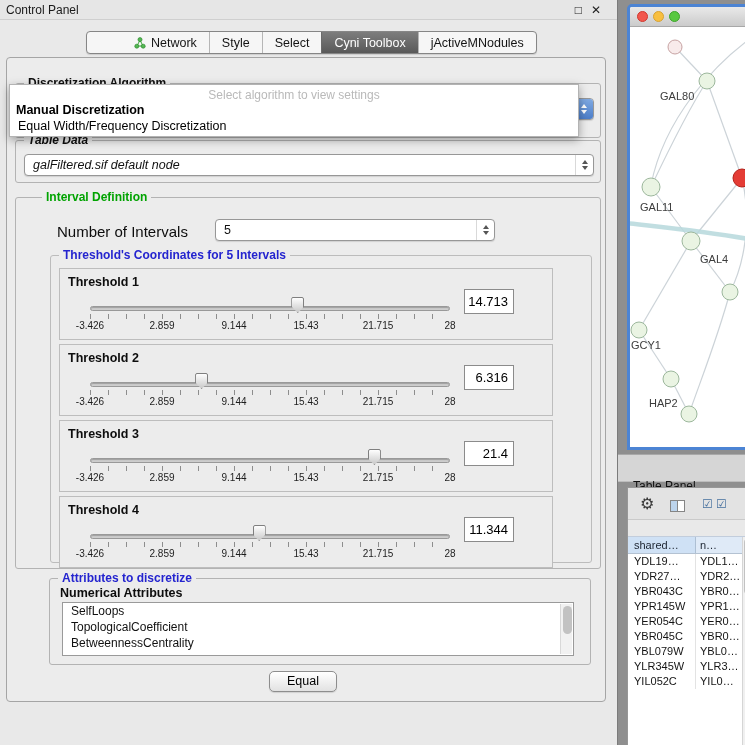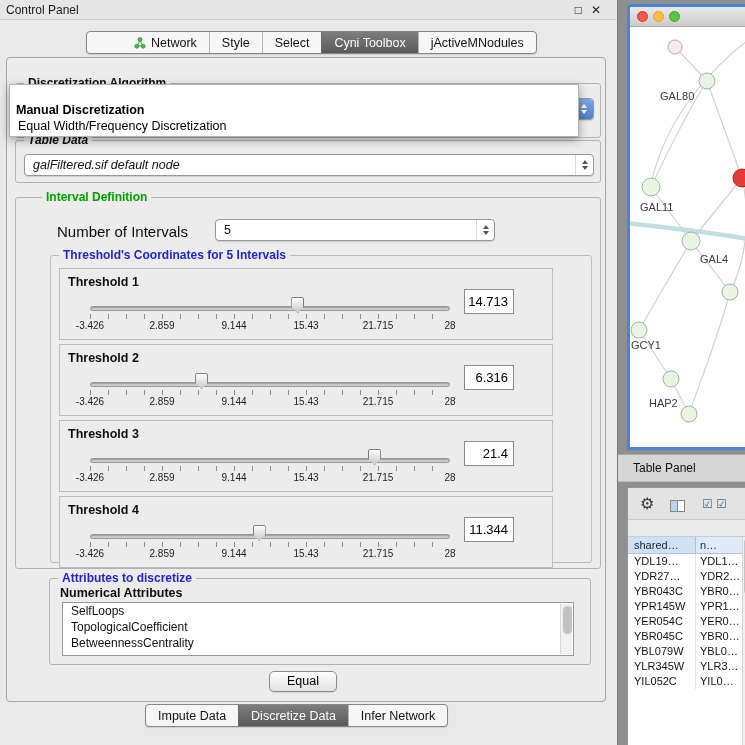--- a/index.html
+++ b/index.html
@@ -77,21 +77,21 @@
   .tl.red{left:7px;background:#f2574d;border:1px solid #d0382f;}
   .tl.yellow{left:23px;background:#f8bf40;border:1px solid #d8a232;}
   .tl.green{left:39px;background:#58c840;border:1px solid #3fa42c;}
   #net-canvas{position:relative;height:420px;background:#fff;}
   .gnode{fill:#eaf4e3;stroke:#9cb79c;stroke-width:1;}
   .rnode{fill:#e43c35;stroke:#b2211a;stroke-width:1;}
   .pnode{fill:#f8ebeb;stroke:#c7a3a3;stroke-width:1;}
   .nlab{font-size:11px;fill:#3c3c3c;}
 
   #table-panel-strip{position:absolute;left:618px;top:454px;width:127px;height:28px;background:#d6d6d6;border-top:1px solid #a9a9a9;border-bottom:1px solid #bdbdbd;}
-  #table-panel-strip .tp-title{position:absolute;left:15px;top:6px;font-size:12px;color:#101010;}
+  #table-panel-strip .tp-title{position:absolute;left:15px;top:24px;font-size:12px;color:#101010;}
 
   #table-window{position:absolute;left:627px;top:487px;width:126px;height:258px;background:#e9e9e9;border:1px solid #979797;border-bottom:none;overflow:hidden;}
   .twb{height:32px;position:relative;background:#e3e3e3;border-bottom:1px solid #cacaca;}
   .gear{position:absolute;left:12px;top:7px;font-size:16px;color:#3a3a3a;line-height:18px;}
   .colico{position:absolute;left:42px;top:10px;}
   .chk{position:absolute;top:9px;font-size:12px;color:#46709e;line-height:14px;}
   .thead{display:flex;height:18px;margin-top:16px;border-top:1px solid #c2cddc;border-bottom:1px solid #b4c2d2;}
   .th1{width:68px;background:#cfe1f5;border-right:1px solid #adbfd3;font-size:11px;line-height:17px;padding-left:6px;color:#1c2430;white-space:nowrap;overflow:hidden;}
   .th2{flex:1;background:#dfeaf7;font-size:11px;line-height:17px;padding-left:4px;color:#1c2430;white-space:nowrap;overflow:hidden;}
   .tbody{background:#fff;}
@@ -148,20 +148,21 @@
       <div class="combo" style="left:8px;top:14px;width:570px;">
         <span class="ctext"></span>
         <span class="cap blue">
             <i class="tri up"></i>
             <i class="tri dn"></i>
           </span>
       </div>
     </div>
 
     <div class="overlay">
+      <div class="ph">Select algorithm to view settings</div>
       <div class="opt1">Manual Discretization</div>
       <div class="opt2">Equal Width/Frequency Discretization</div>
     </div>
 
     <div class="group" style="left:8px;top:82px;width:586px;height:43px;font-style:italic;">
       <span class="glabel">Table Data</span>
       <div class="combo" style="left:8px;top:13px;width:570px;">
         <span class="ctext">galFiltered.sif default node</span>
         <span class="cap">
             <i class="tri up"></i>
@@ -269,31 +270,20 @@
           <div class="attr-item">BetweennessCentrality</div>
           <div class="vscroll">
           <div class="vthumb"></div>
         </div>
         </div>
     </div>
 
     <div class="btn" style="left:262px;top:613px;width:68px;height:21px;">Equal</div>
   </div>
 
-  <div class="seg-bar" style="left:145px;top:704px;">
-    <div class="seg">
-        <span>Impute Data</span>
-      </div>
-    <div class="seg dark">
-        <span>Discretize Data</span>
-      </div>
-    <div class="seg">
-        <span>Infer Network</span>
-      </div>
-  </div>
 </div>
 
 <div id="net-window">
   <div id="net-titlebar">
     <span class="tl red"></span>
     <span class="tl yellow"></span>
     <span class="tl green"></span>
   </div>
   <div id="net-canvas">
     <svg width="130" height="420" viewBox="0 0 130 420">

